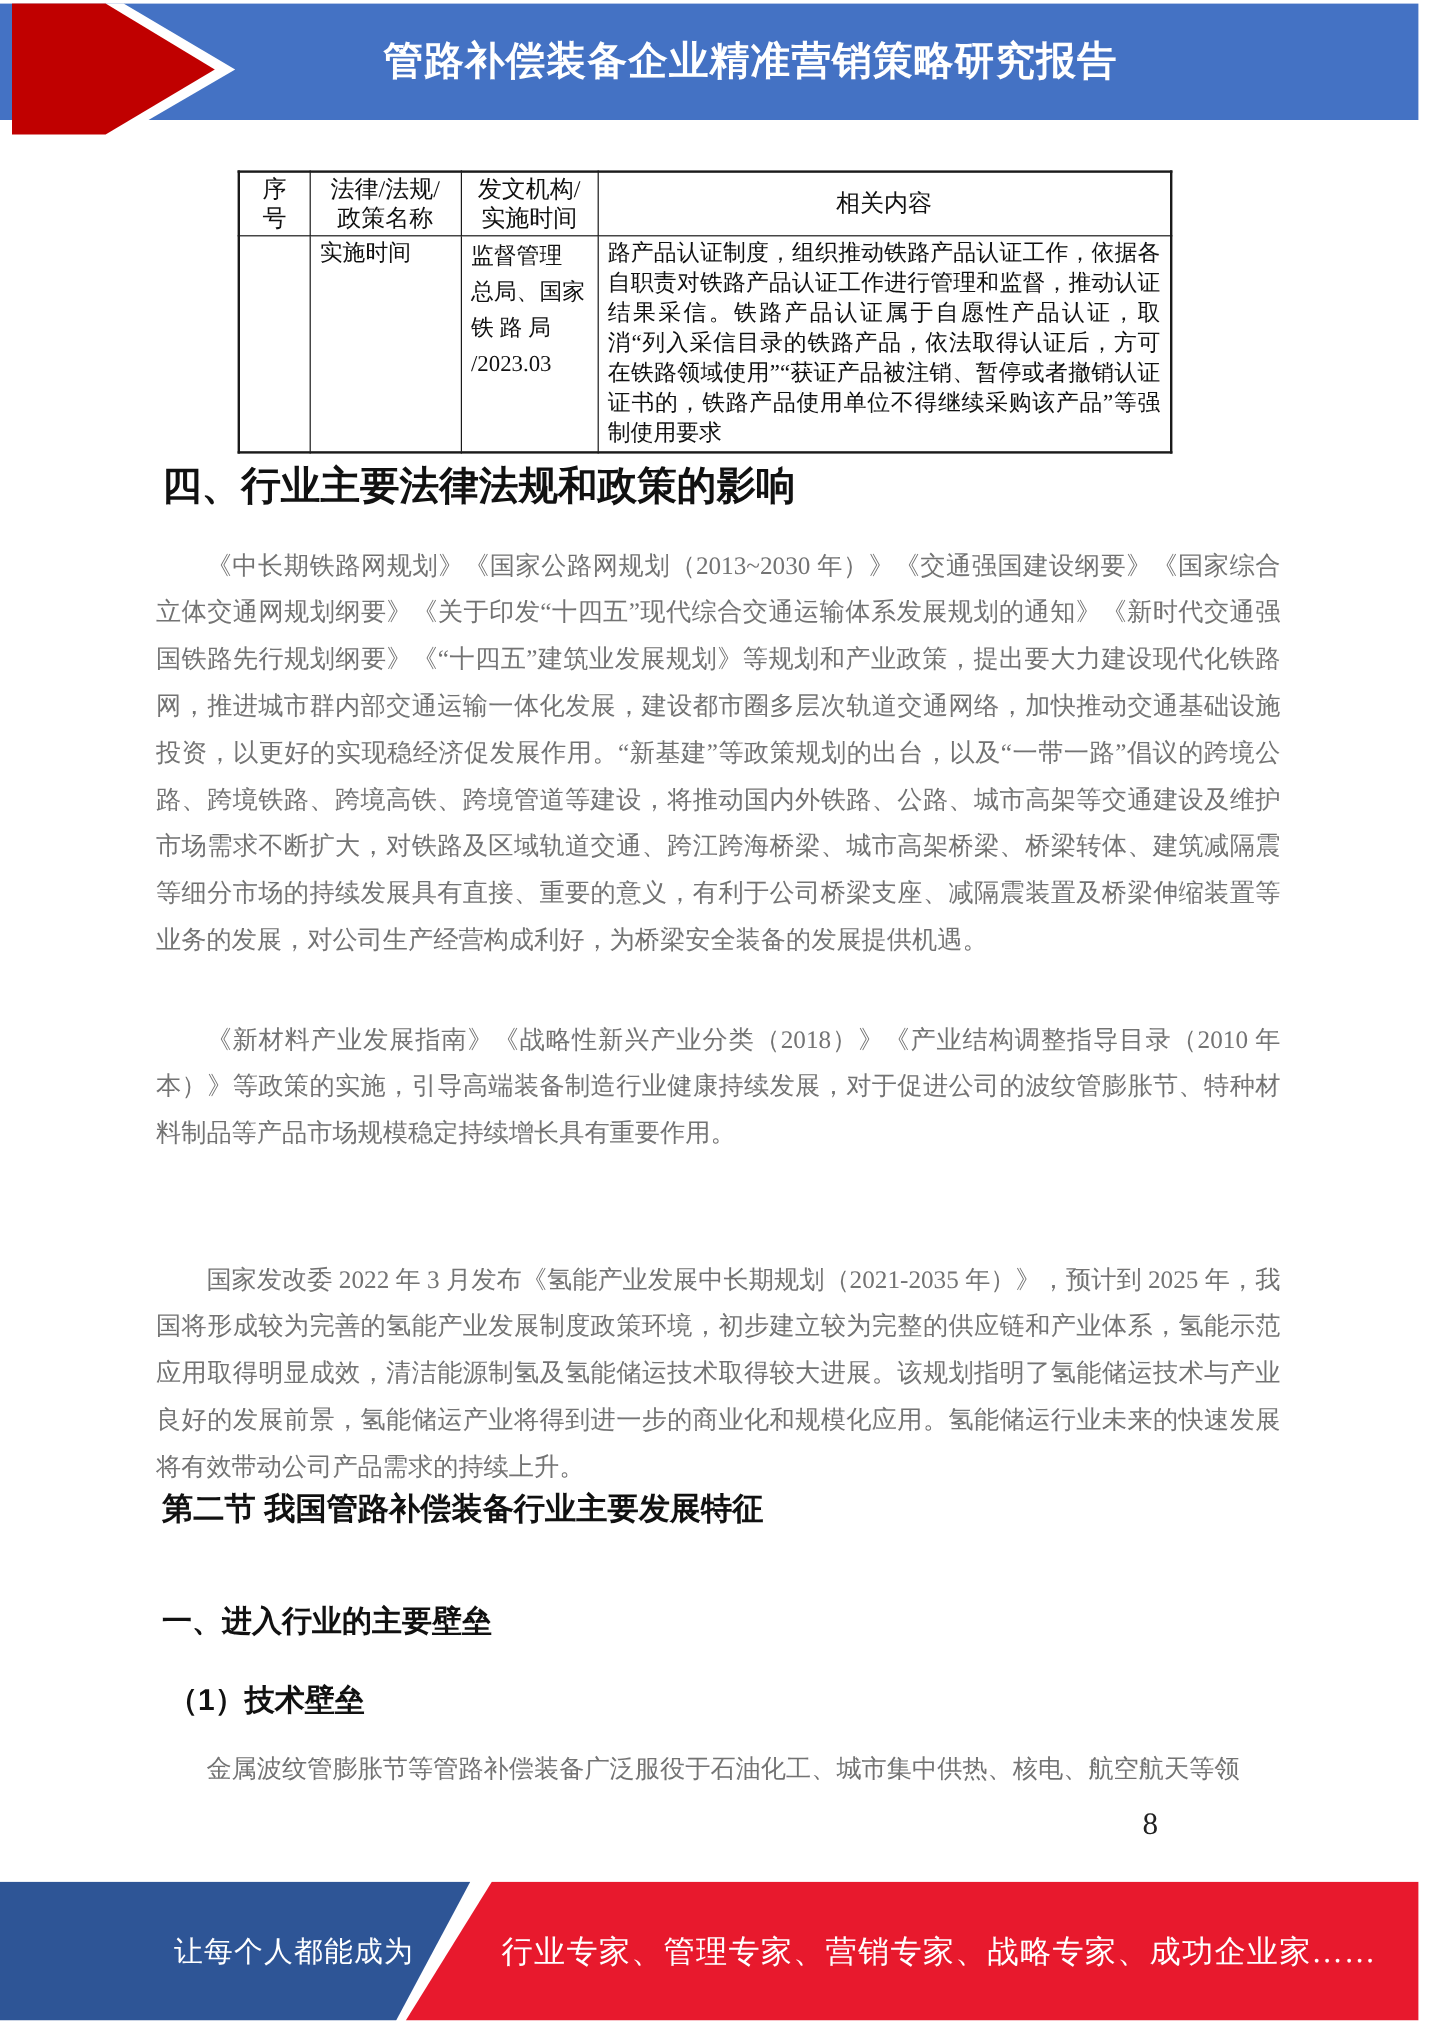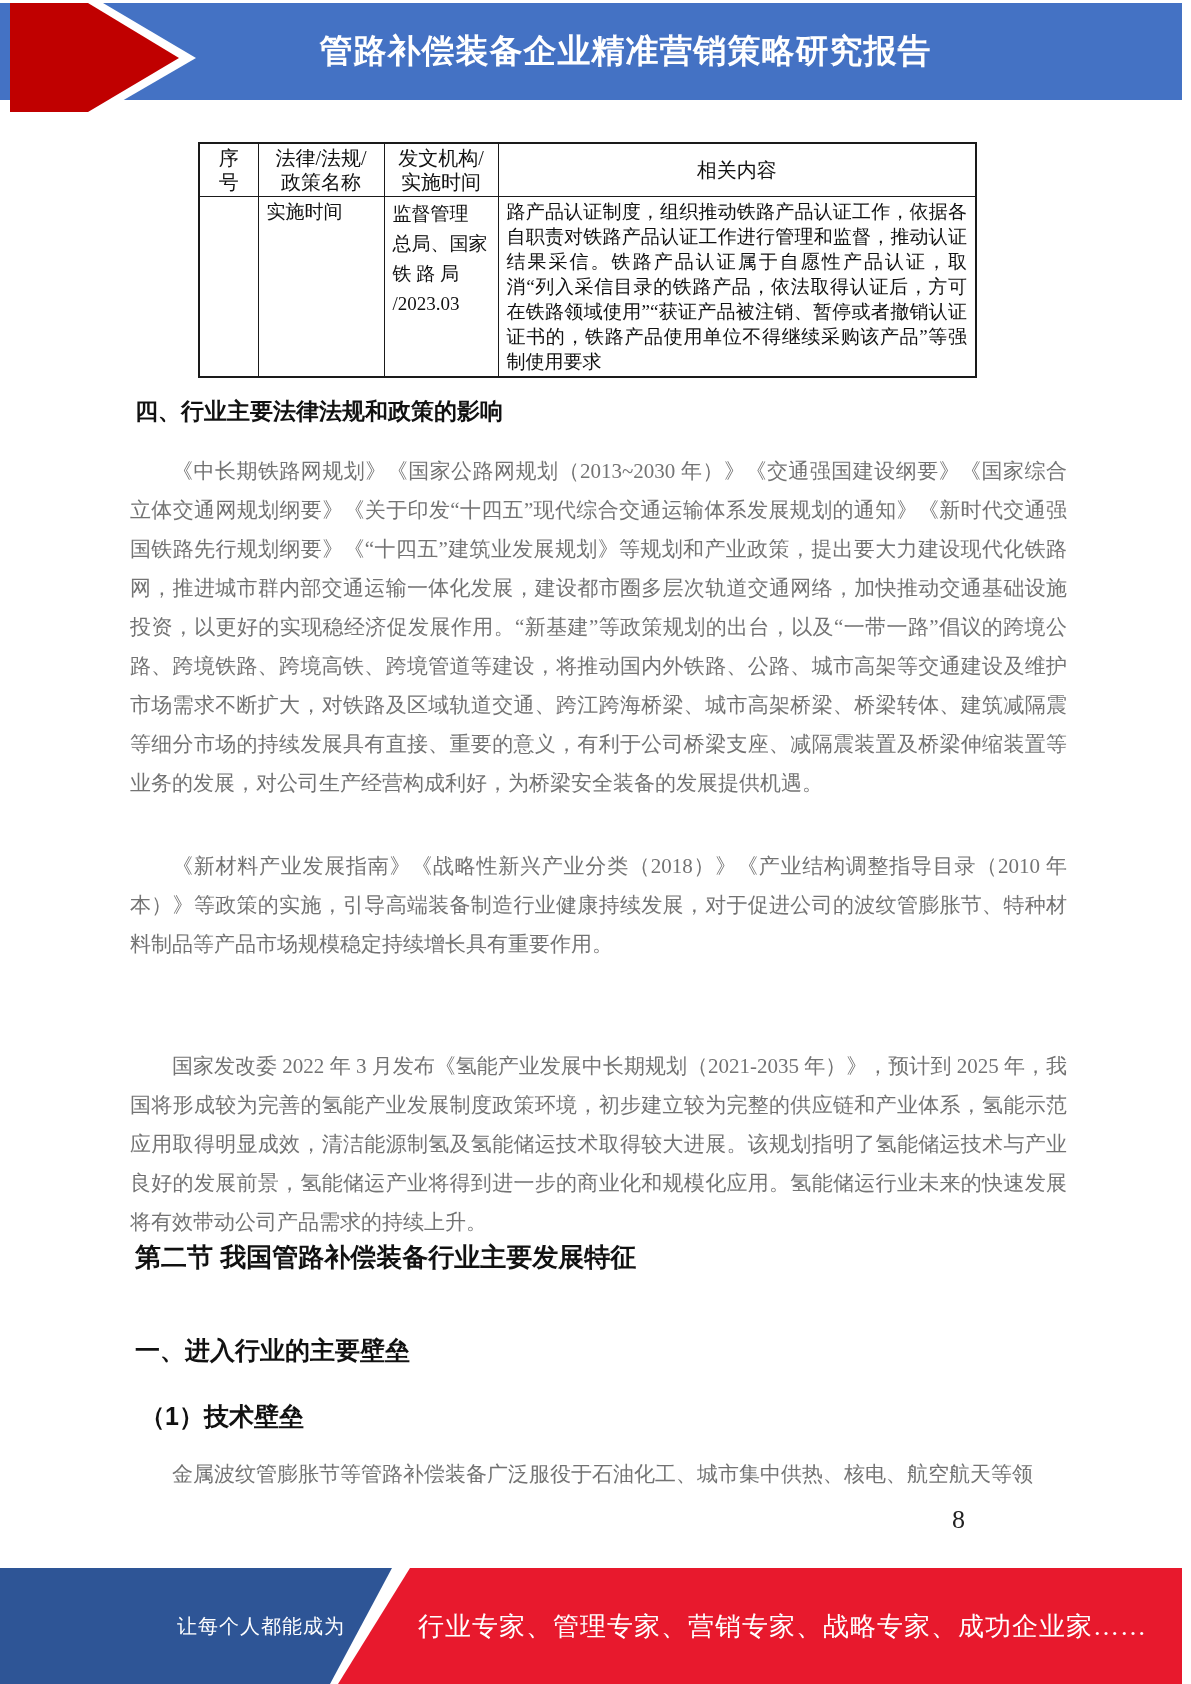--- a/index.html
+++ b/index.html
@@ -21,42 +21,42 @@
   .reg-table th{font-weight:normal;text-align:center;vertical-align:middle;height:49px;
                 font-size:20px;line-height:24px;white-space:pre-line;}
   .reg-table td{vertical-align:top;height:176px;}
   .cell-name{text-align:left;padding-top:5px;}
   .cell-agency{white-space:pre-line;text-align:justify;padding-top:5px;line-height:30px;}
   .cell-content{text-align:justify;padding-top:4px;}
   .col-no{width:59px;}.col-name{width:126px;}.col-agency{width:114px;}.col-content{width:478px;}
 
   
   .h-sec{position:absolute;left:135px;font-family:"Liberation Sans", sans-serif;font-weight:bold;color:#111;}
-  .h1{top:396px;font-size:23px;}
+  .h1{top:383px;font-size:33px;}
   .h2{top:1240px;font-size:26px;}
   .h3{top:1334px;font-size:25px;}
   .h4{top:1400px;font-size:25px;left:140px;}
   .para{position:absolute;left:130px;width:937px;font-size:21px;line-height:39px;
         text-align:justify;text-indent:2em;color:#737373;}
   .p1{top:452px;}
   .p2{top:847px;}
   .p3{top:1003px;margin-top:44px;}
   .p4{top:1455px;}
 
   .page-number{position:absolute;left:952px;top:1505px;font-size:26px;color:#222;}
 
   
   .footer{position:absolute;left:0;top:1568px;width:1191px;height:116px;}
   .footer-blue{position:absolute;inset:0;background:#2e5596;
                clip-path:polygon(0 0,392px 0,330px 100%,0 100%);}
   .footer-red{position:absolute;inset:0;background:#e8192d;
               clip-path:polygon(410px 0,100% 0,100% 100%,338px 100%);}
   .footer-left{position:absolute;left:60px;top:0;width:285px;height:100%;
                display:flex;align-items:center;justify-content:flex-end;
-               color:#fff;font-size:20px;letter-spacing:1px;}
+               color:#fff;font-size:24px;letter-spacing:1px;}
   .footer-right{position:absolute;left:418px;top:0;right:20px;height:100%;
                 display:flex;align-items:center;color:#fff;font-size:26px;letter-spacing:1px;}
 </style>
 </head>
 <body>
 
 <div class="page">
 
   <div class="header-band">
     <div class="header-title">管路补偿装备企业精准营销策略研究报告</div>

